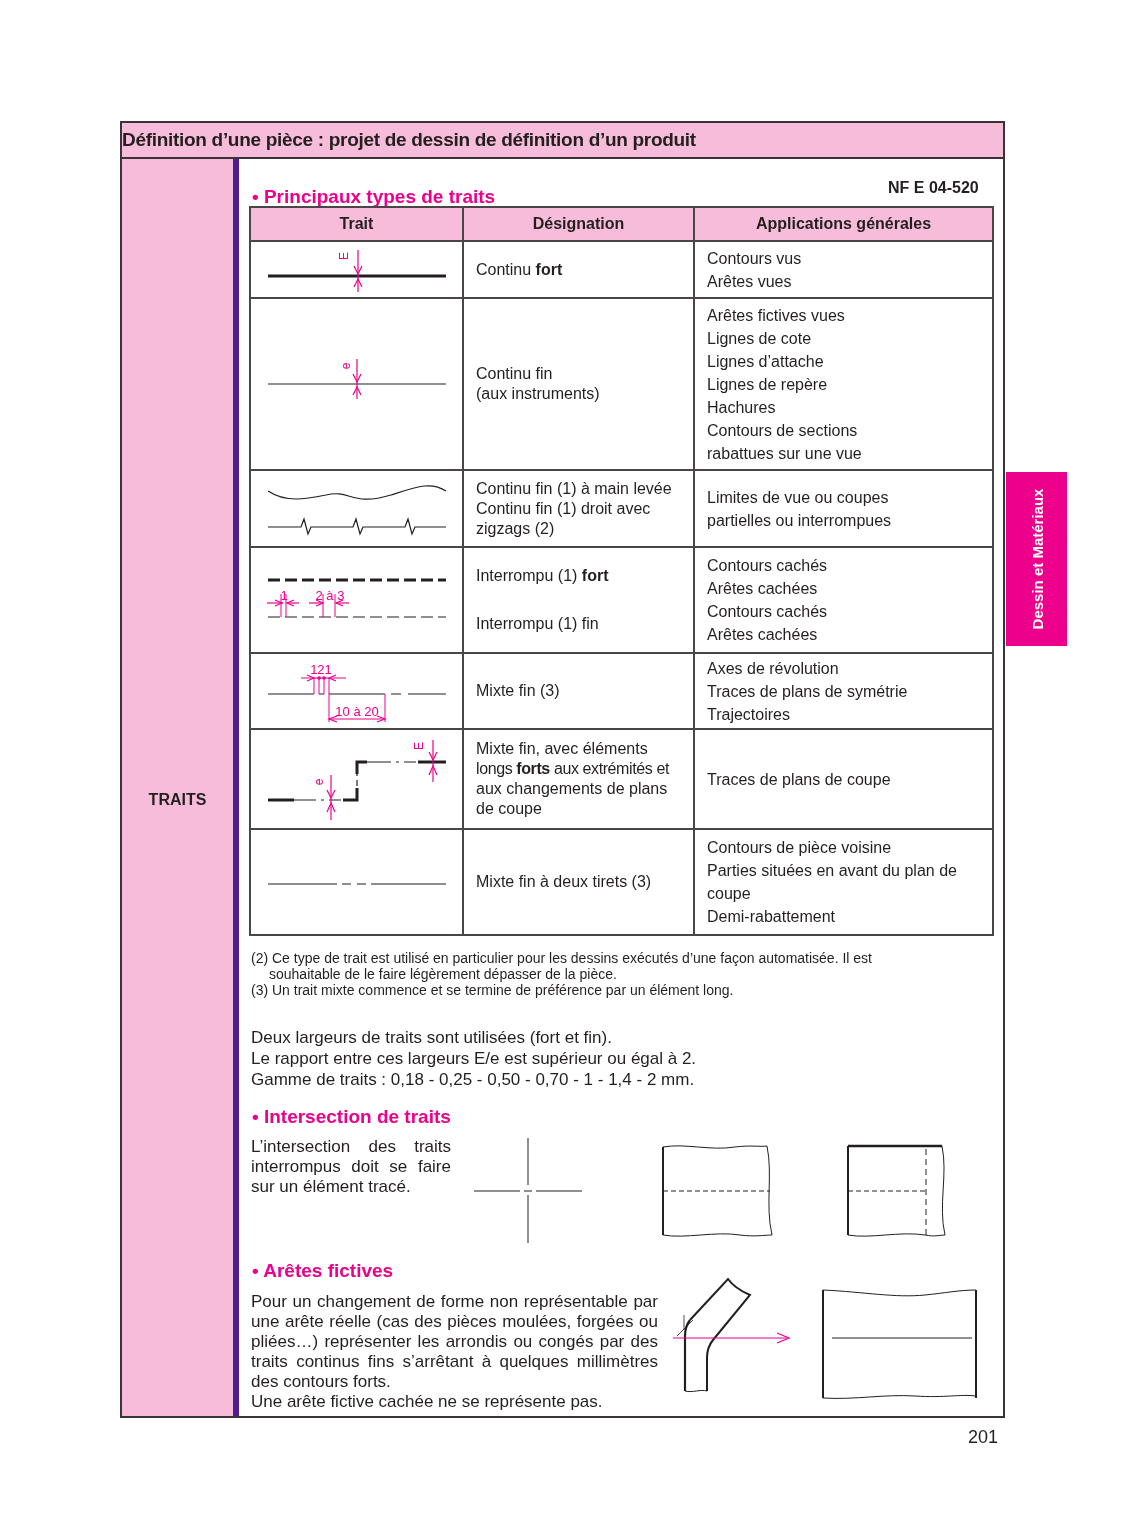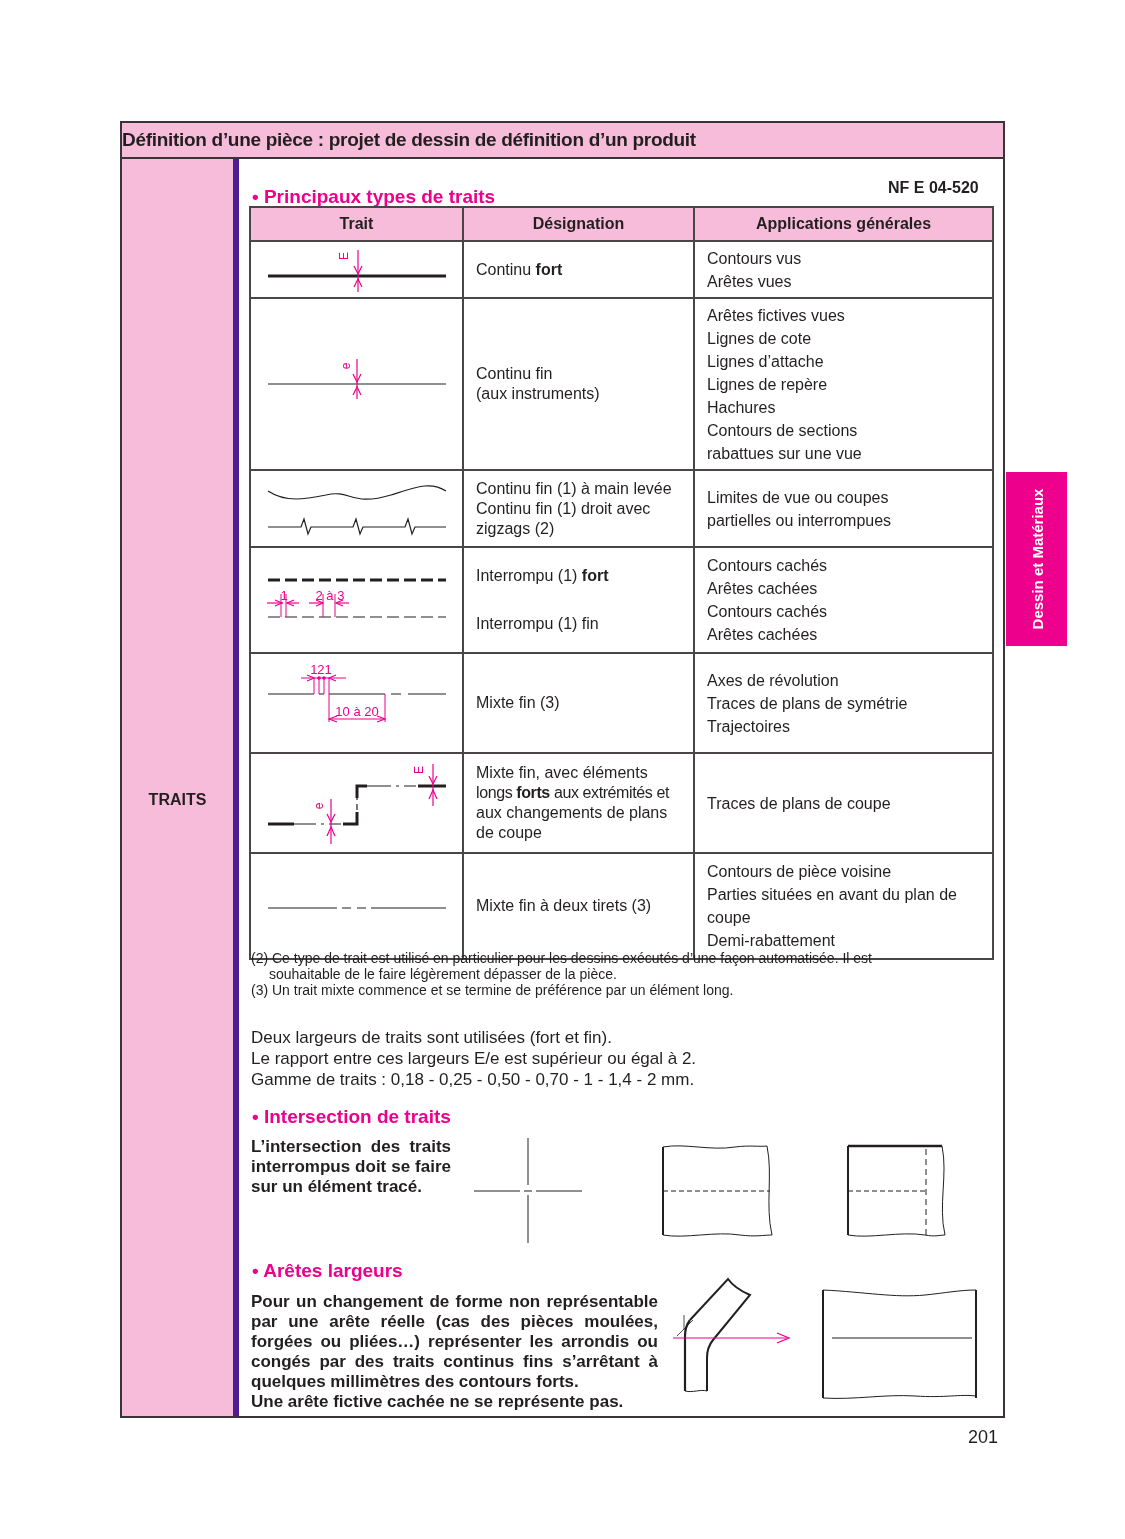--- a/index.html
+++ b/index.html
@@ -19,21 +19,21 @@
   table.main td.trait { width:211px; padding:0; position:relative; }
   table.main td.desig { width:205px; line-height:20px; }
   table.main td.apps { line-height:23px; }
   .notes { position:absolute; left:251px; top:950px; width:750px; font-size:14px; line-height:16px; }
   .notes div.indent { padding-left:18px; }
   .para { position:absolute; left:251px; top:1027px; font-size:17px; line-height:21px; }
   .inter-text { position:absolute; left:251px; top:1137px; width:200px; font-size:17px; line-height:20px; text-align:justify; }
   .arete-text { position:absolute; left:251px; top:1292px; width:407px; font-size:17px; line-height:20px; text-align:justify; }
   .pagenum { position:absolute; left:968px; top:1427px; font-size:18px; }
   svg { position:absolute; overflow:visible; }
-  .lastline { text-align-last:left;font-weight:bold; }
+  .lastline { text-align-last:left; }
 </style>
 </head>
 <body>
 
 <div class="frame">
   <div class="title-bar">
     <span>Définition d’une pièce : projet de dessin de définition d’un produit</span>
   </div>
   <div class="left-col">
     <div class="left-label">TRAITS</div>
@@ -141,21 +141,21 @@
       <div>Interrompu (1) fin</div>
     </td>
     <td class="apps">
       <div>Contours cachés</div>
       <div>Arêtes cachées</div>
       <div>Contours cachés</div>
       <div>Arêtes cachées</div>
     </td>
   </tr>
 
-  <tr style="height:100px">
+  <tr style="height:76px">
     <td class="trait">
       <svg width="211" height="82" style="left:0;top:0">
         <path d="M17,40 L63,40 M68,40 L73,40 M78,40 L134,40 M140,40 L150,40 M157,40 L195,40" fill="none" stroke="#231f20" stroke-width="1.2"></path>
         <line x1="63" y1="24" x2="63" y2="40" stroke="#ec008c" stroke-width="1"></line>
         <line x1="68" y1="24" x2="68" y2="40" stroke="#ec008c" stroke-width="1"></line>
         <line x1="73" y1="24" x2="73" y2="40" stroke="#ec008c" stroke-width="1"></line>
         <line x1="78" y1="24" x2="78" y2="68" stroke="#ec008c" stroke-width="1"></line>
         <line x1="134" y1="40" x2="134" y2="68" stroke="#ec008c" stroke-width="1"></line>
         <line x1="50" y1="24" x2="95" y2="24" stroke="#ec008c" stroke-width="1.2"></line>
         <path d="M56,21 L63,24 L56,27" fill="none" stroke="#ec008c" stroke-width="1.2"></path>
@@ -262,21 +262,21 @@
   <g>
     <line x1="378" y1="11" x2="472" y2="11" stroke="#231f20" stroke-width="2.5"></line>
     <line x1="378" y1="11" x2="378" y2="100" stroke="#231f20" stroke-width="2"></line>
     <path d="M378,100 C400,104 430,96 455,100 C465,102 470,100 475,100" fill="none" stroke="#231f20" stroke-width="1"></path>
     <path d="M472,11 C478,40 468,70 475,100" fill="none" stroke="#231f20" stroke-width="1"></path>
     <line x1="378" y1="56" x2="455" y2="56" stroke="#231f20" stroke-width="1" stroke-dasharray="5,3"></line>
     <line x1="456" y1="14" x2="456" y2="100" stroke="#231f20" stroke-width="1" stroke-dasharray="6,4"></line>
   </g>
 </svg>
 
-<div class="sec-title" style="left:252px;top:1260px;">• Arêtes largeurs</div>
+<div class="sec-title" style="left:252px;top:1260px;">• Arêtes fictives</div>
 <div class="arete-text lastline">
   <span>Pour un changement de forme non représentable par une arête réelle (cas des pièces moulées, forgées ou pliées…) représenter les arrondis ou congés par des traits continus fins s’arrêtant à quelques millimètres des contours forts.</span><br>
   <span>Une arête fictive cachée ne se représente pas.</span>
 </div>
 
 <svg width="340" height="140" style="left:665px;top:1280px">
   <g>
     <path d="M25,40 L63,-1 C68,6 78,12 85,15 L48,60 C43,66 42,72 42,78 L42,111" fill="none" stroke="#231f20" stroke-width="2"></path>
     <path d="M25,40 C22,44 20,50 20,56 L20,111" fill="none" stroke="#231f20" stroke-width="2.2"></path>
     <path d="M20,111 C28,113 35,109 42,111" fill="none" stroke="#231f20" stroke-width="1"></path>

